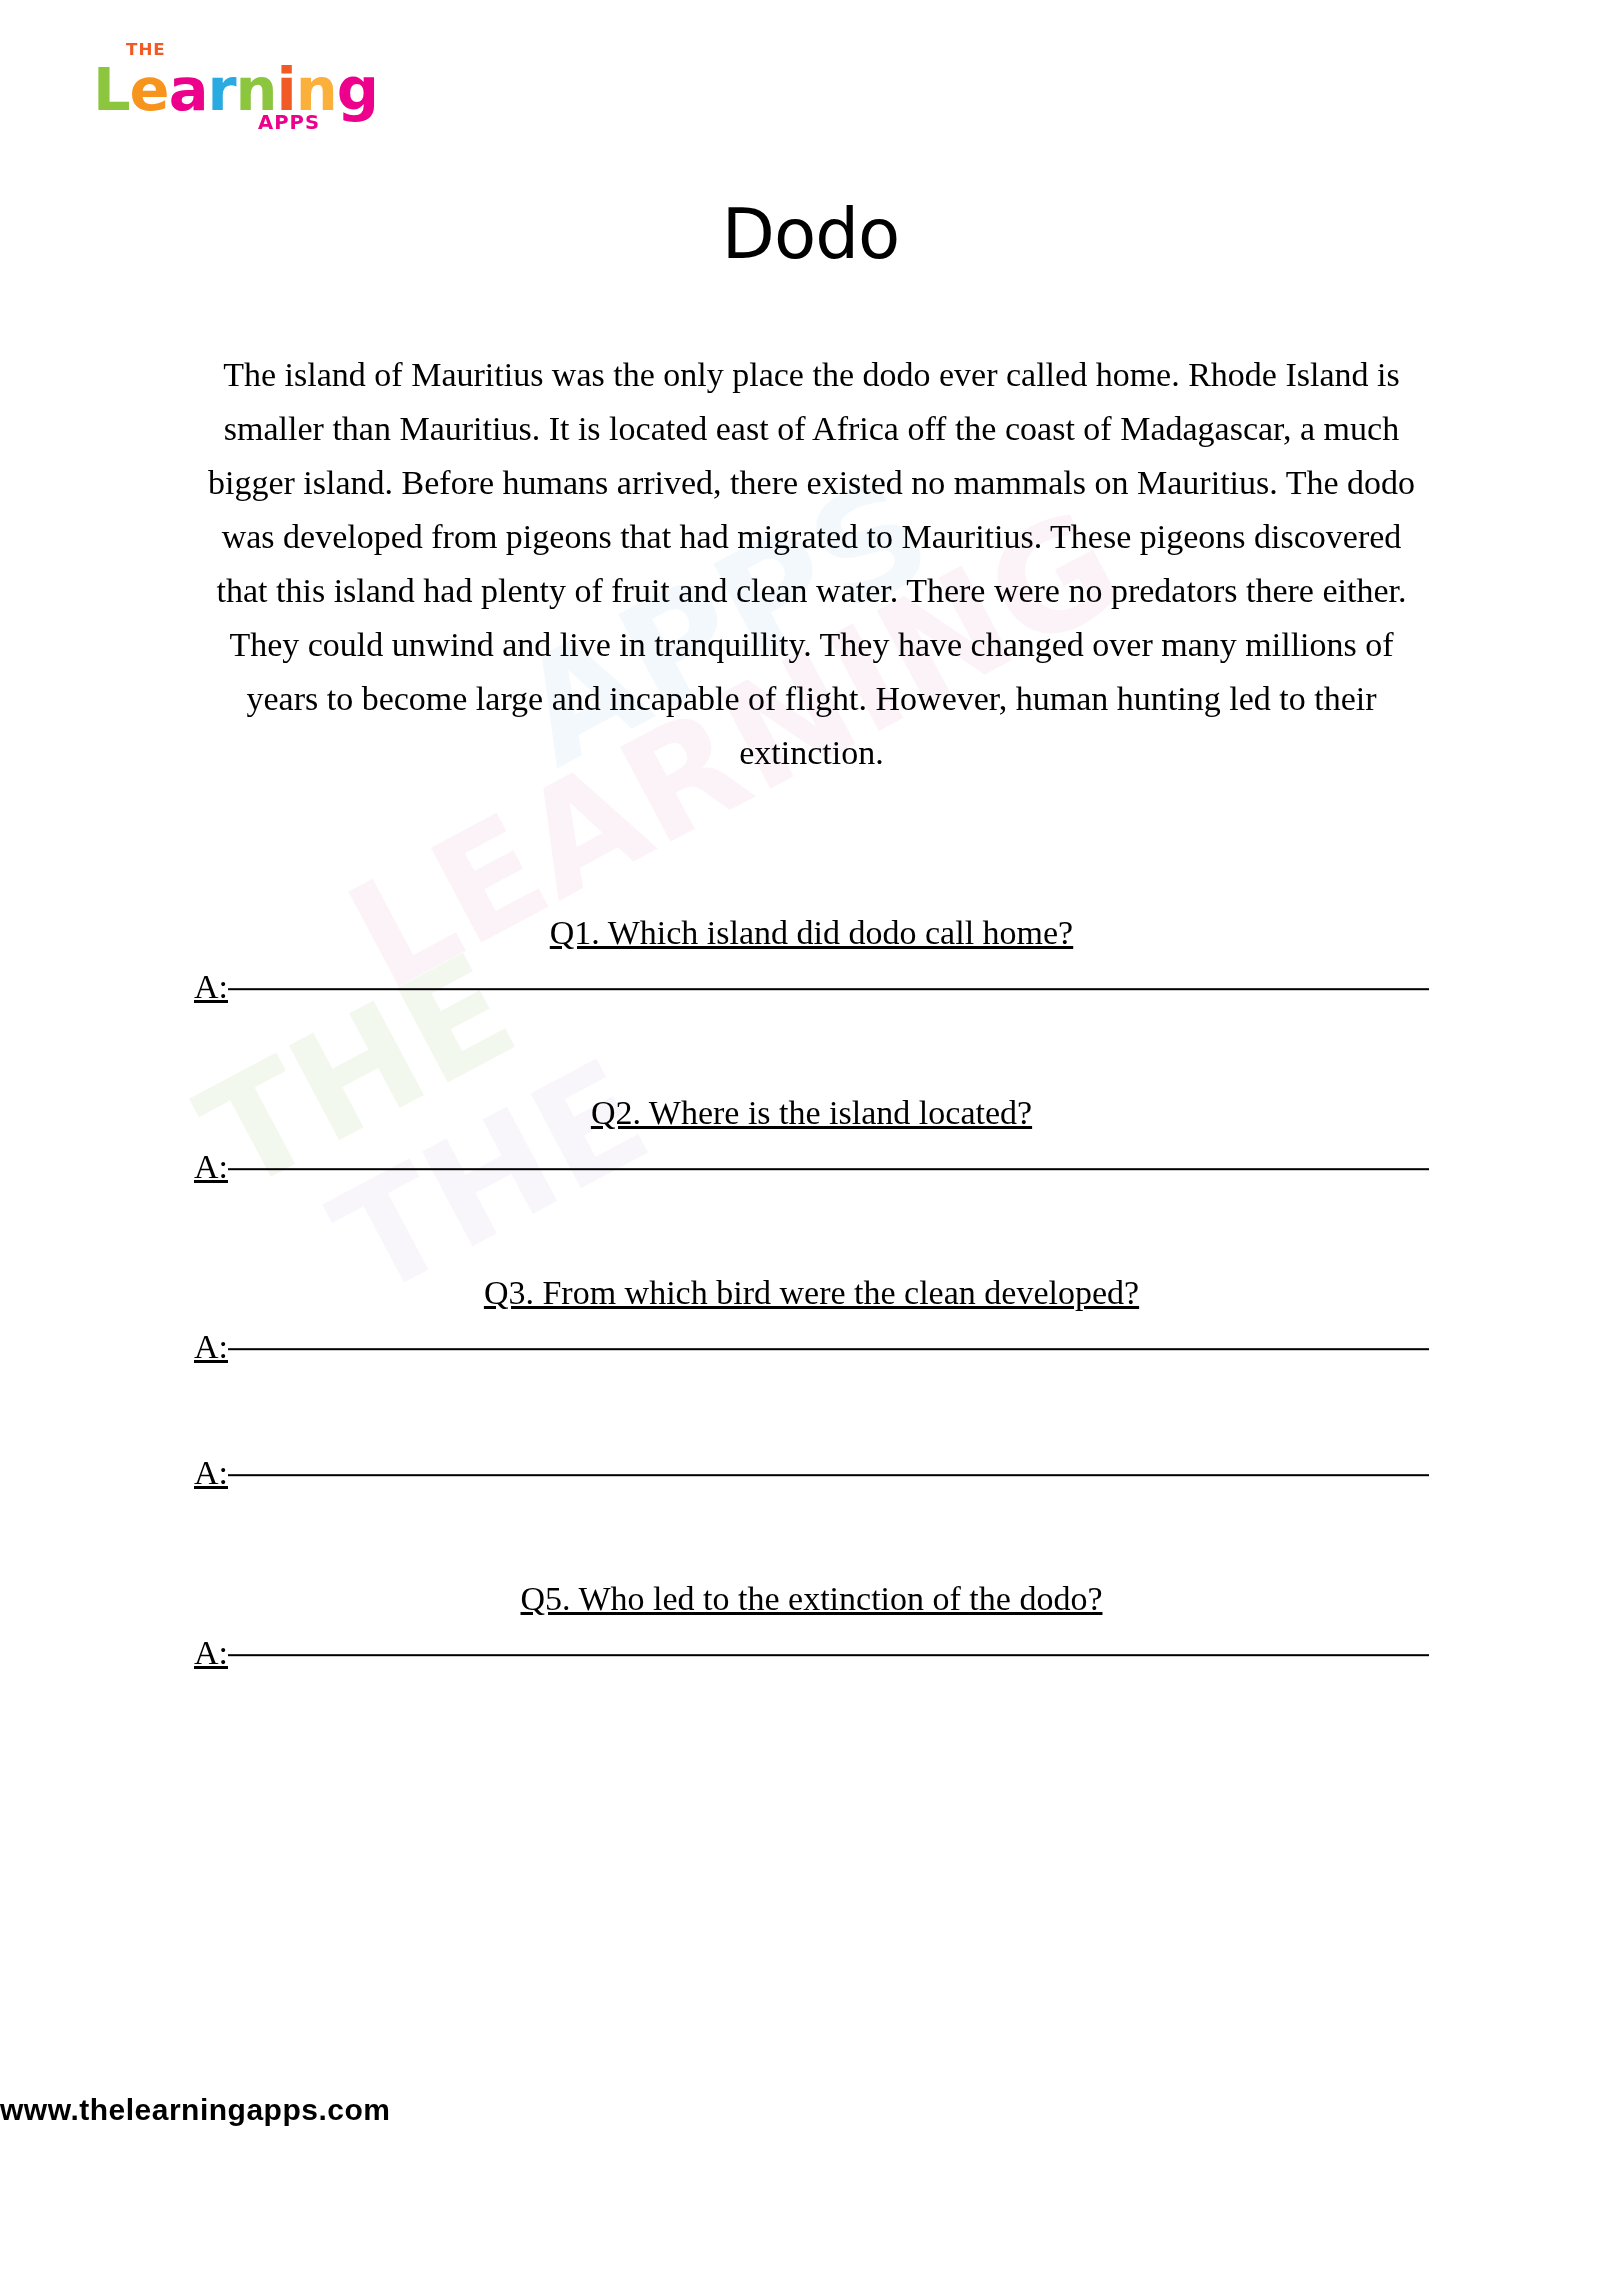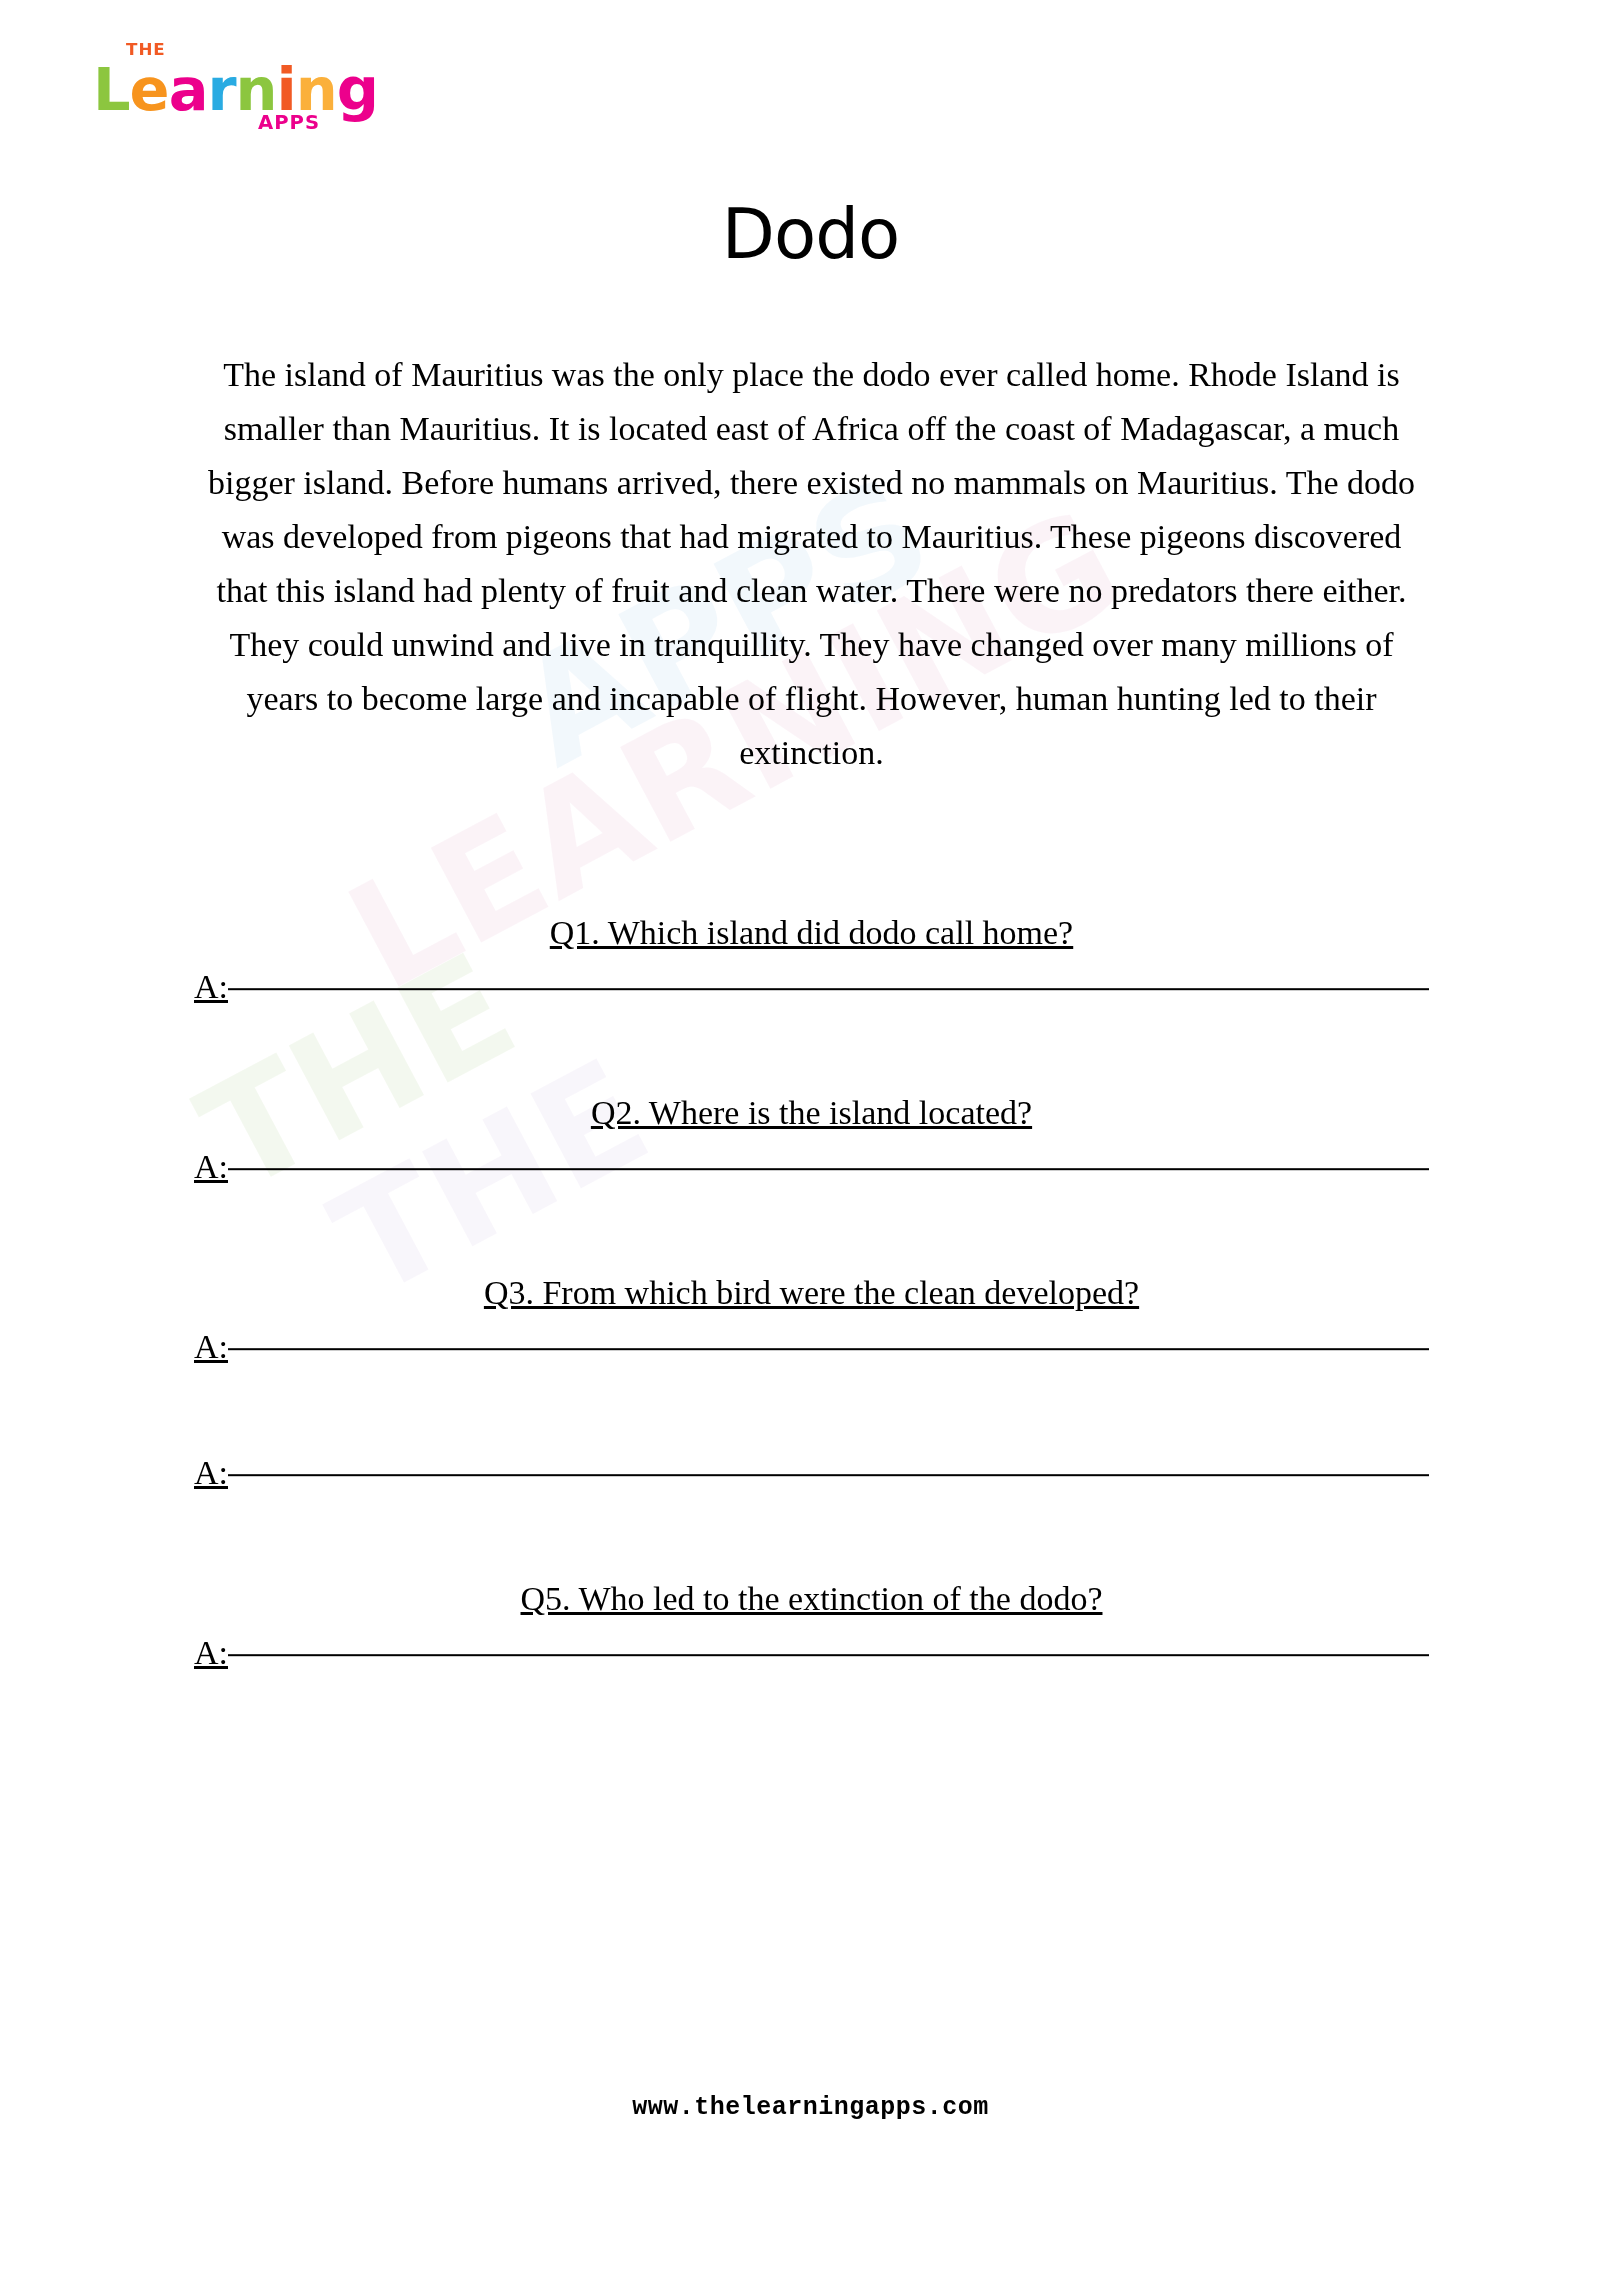--- a/index.html
+++ b/index.html
@@ -131,24 +131,24 @@
     border-bottom: 2px solid #000;
     transform: translateY(-7.8px);
     height: 0;
   }
 
   .footer {
     position: absolute;
     left: 0;
     top: 2093px;
     width: 100%;
-    text-align: center;
-    font-family: Liberation Mono, monospace;
-    font-weight: bold;
-    font-size: 25px;
+    text-align: left;
+    font-family: Liberation Sans, sans-serif;
+    font-weight: bold;
+    font-size: 30px;
     letter-spacing: 0.5px;
   }
 </style>
 </head>
 <body>
 
 <div class="watermark">
   <div class="wm-row1">THE</div>
   <div class="wm-row2">LEARNING</div>
   <div class="wm-row3">APPS</div>

